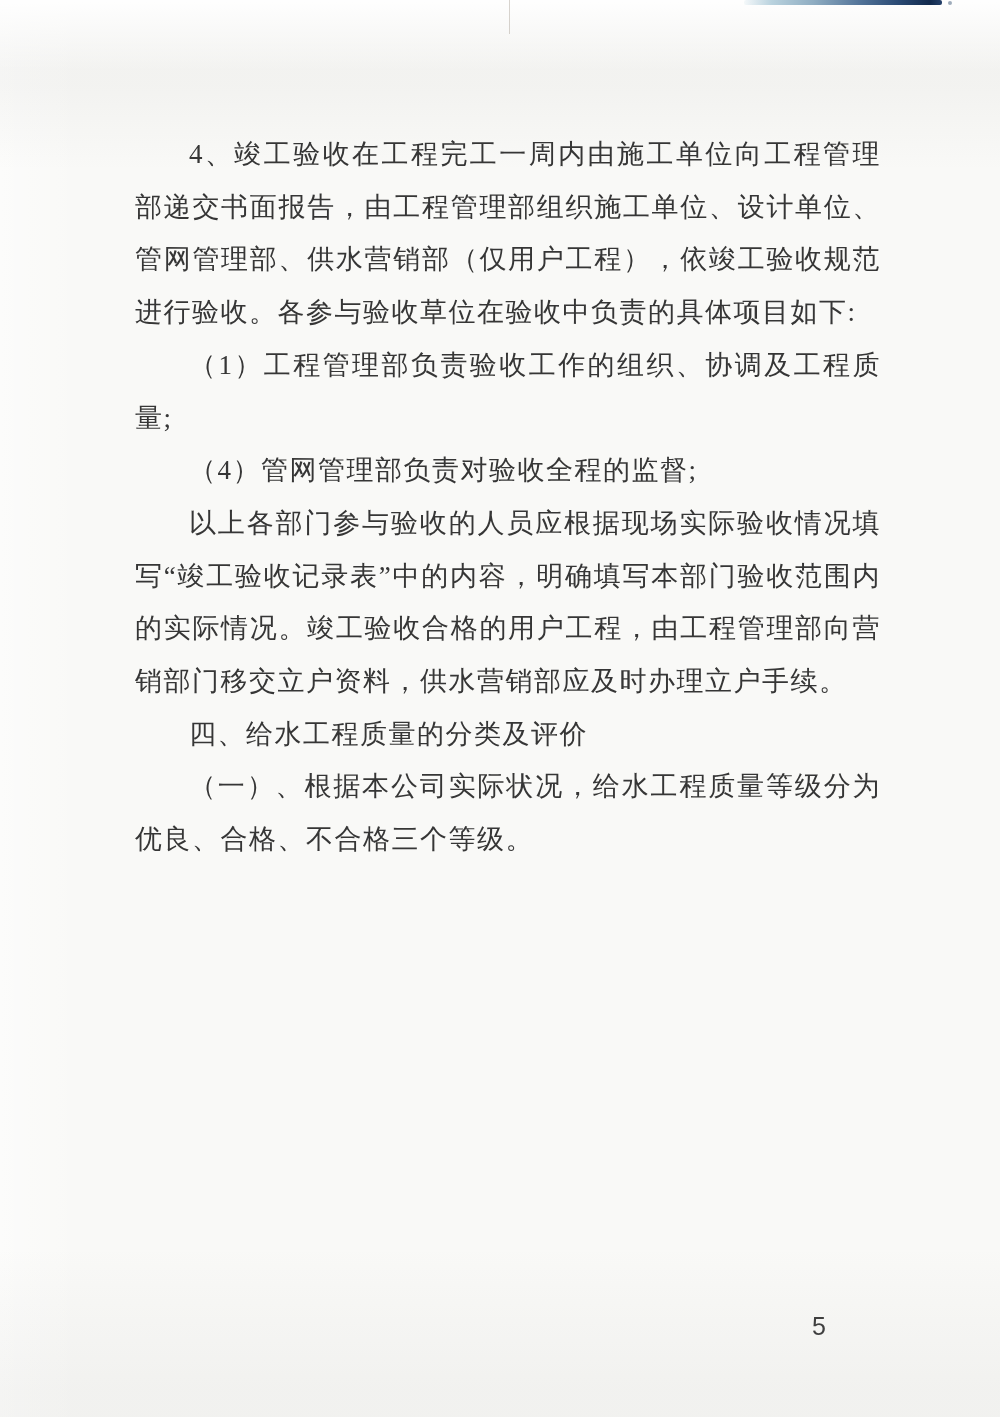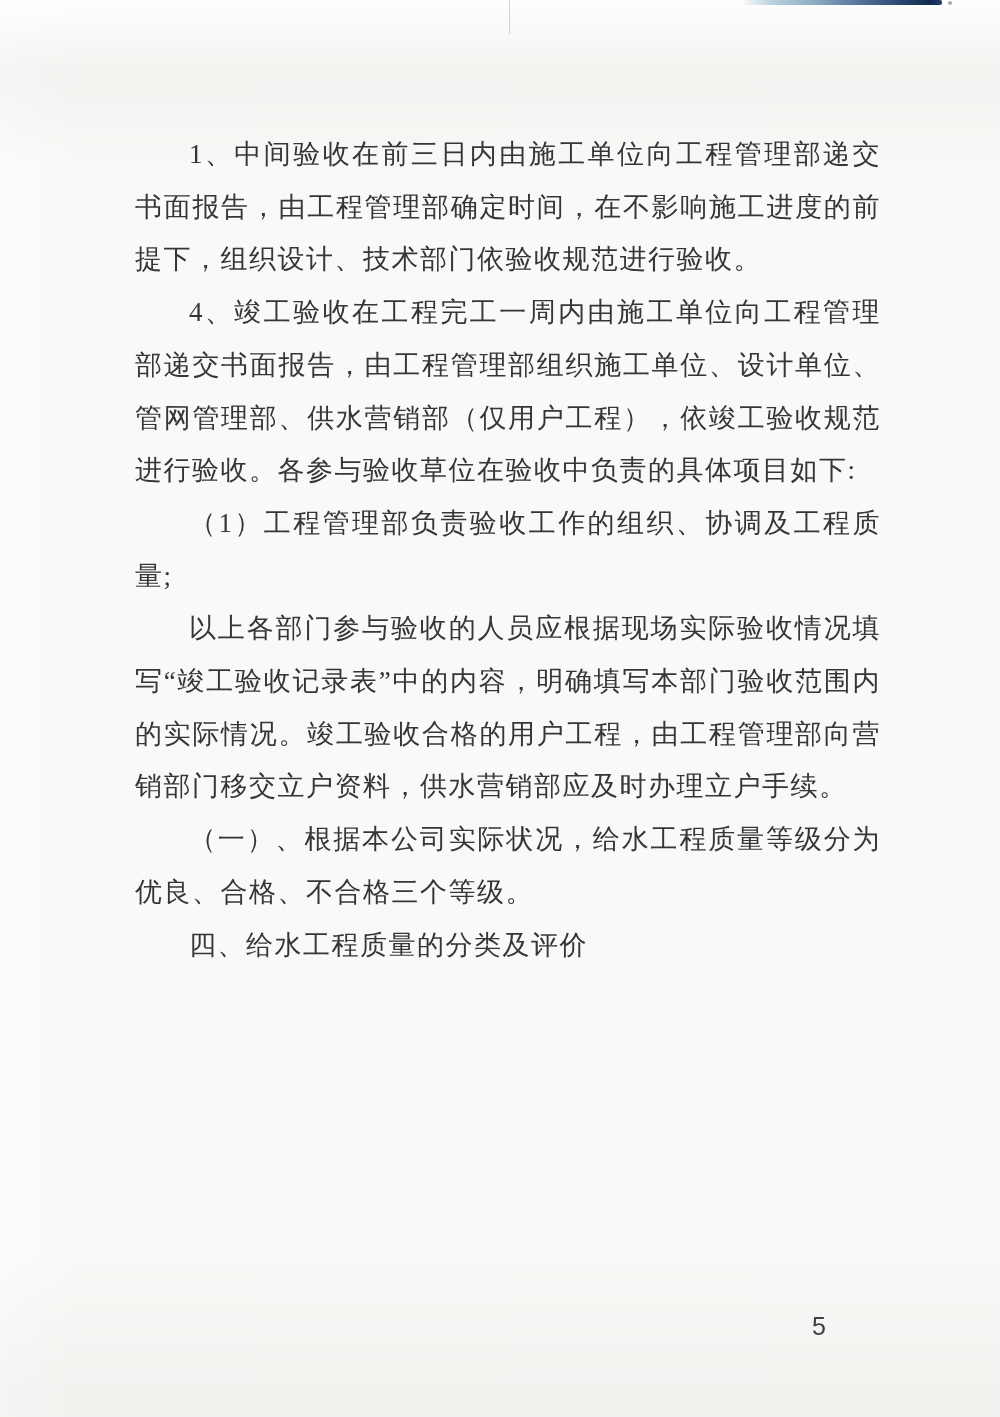--- a/index.html
+++ b/index.html
@@ -86,22 +86,22 @@
 </style>
 </head>
 <body>
 
 <div class="page">
   <div class="scan-strip"></div>
   <div class="scan-dot"></div>
   <div class="scan-scratch"></div>
 
   <div class="doc-body">
-      <p>1、中间验收在前三日内由施工单位向工程管理部递交书面报告，由工程管理部确定时间，在不影响施工进度的前提下，组织设计、技术部门依验收规范进行验收。</p>
       <p>4、竣工验收在工程完工一周内由施工单位向工程管理部递交书面报告，由工程管理部组织施工单位、设计单位、管网管理部、供水营销部（仅用户工程），依竣工验收规范进行验收。各参与验收草位在验收中负责的具体项目如下:</p>
       <p>（1）工程管理部负责验收工作的组织、协调及工程质量;</p>
+      <p>（4）管网管理部负责对验收全程的监督;</p>
       <p>以上各部门参与验收的人员应根据现场实际验收情况填写“竣工验收记录表”中的内容，明确填写本部门验收范围内的实际情况。竣工验收合格的用户工程，由工程管理部向营销部门移交立户资料，供水营销部应及时办理立户手续。</p>
+      <p>四、给水工程质量的分类及评价</p>
       <p>（一）、根据本公司实际状况，给水工程质量等级分为优良、合格、不合格三个等级。</p>
-      <p>四、给水工程质量的分类及评价</p>
     </div>
 
   <div class="page-number">5</div>
 </div>
 
 </body></html>

